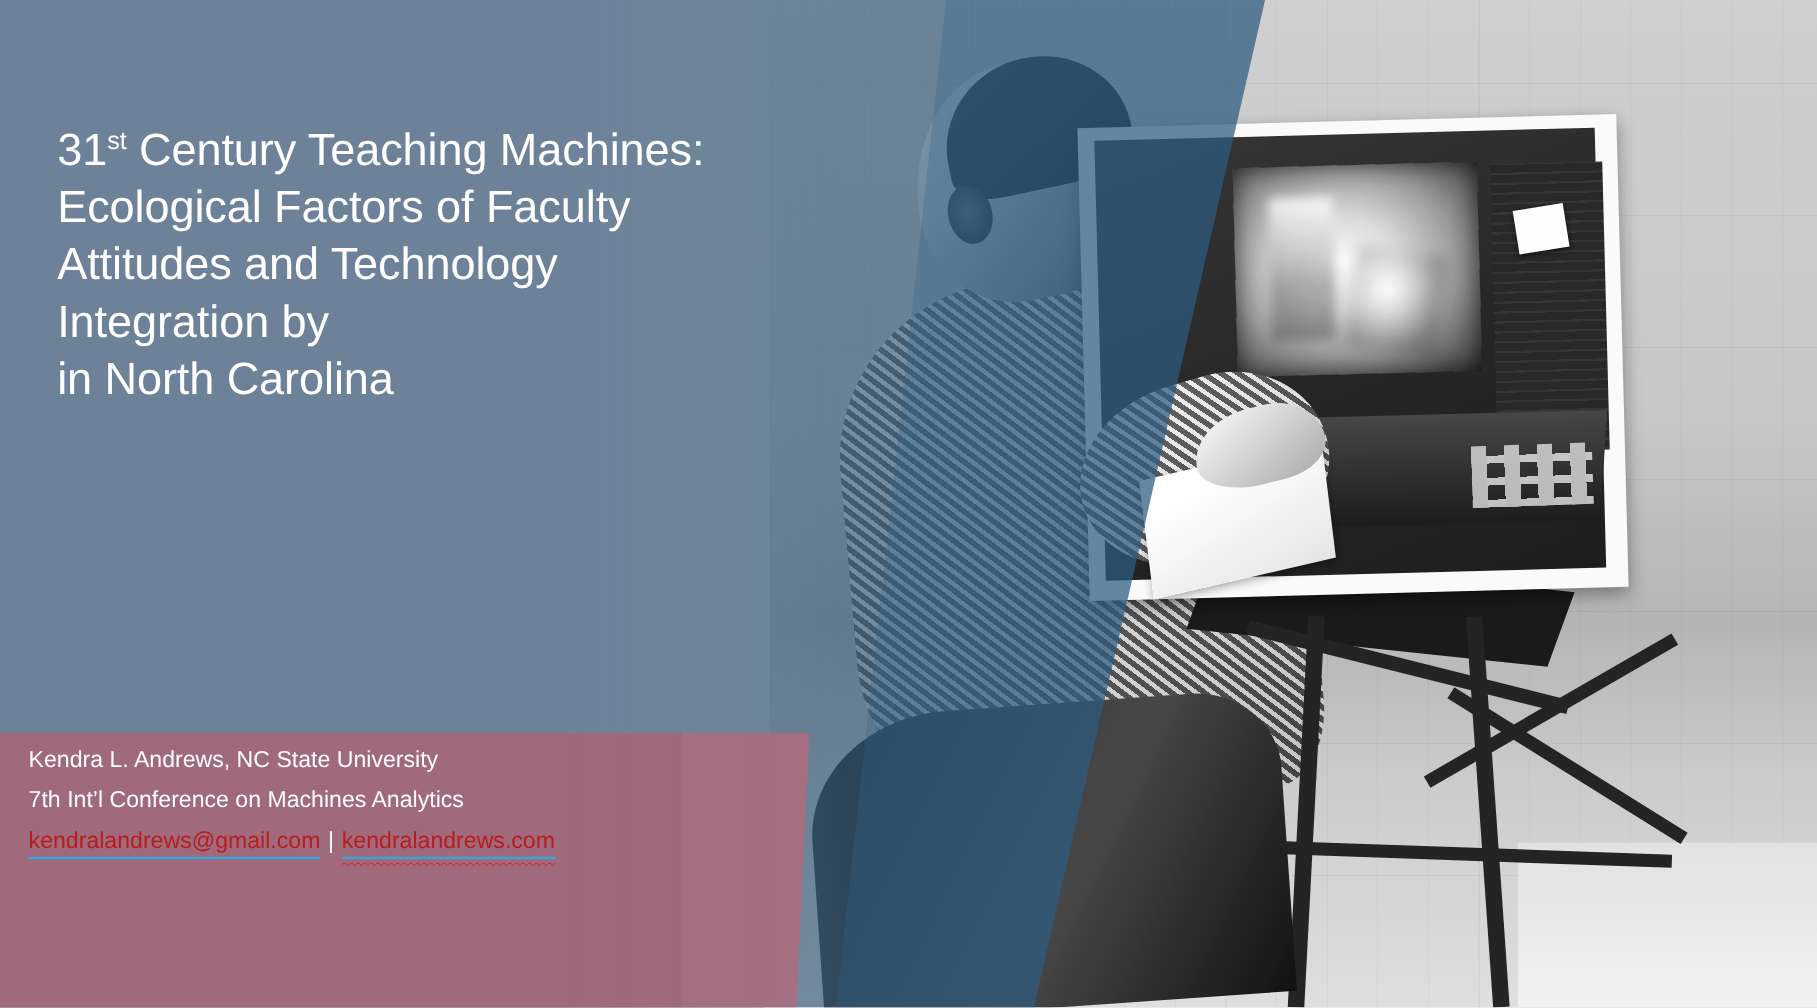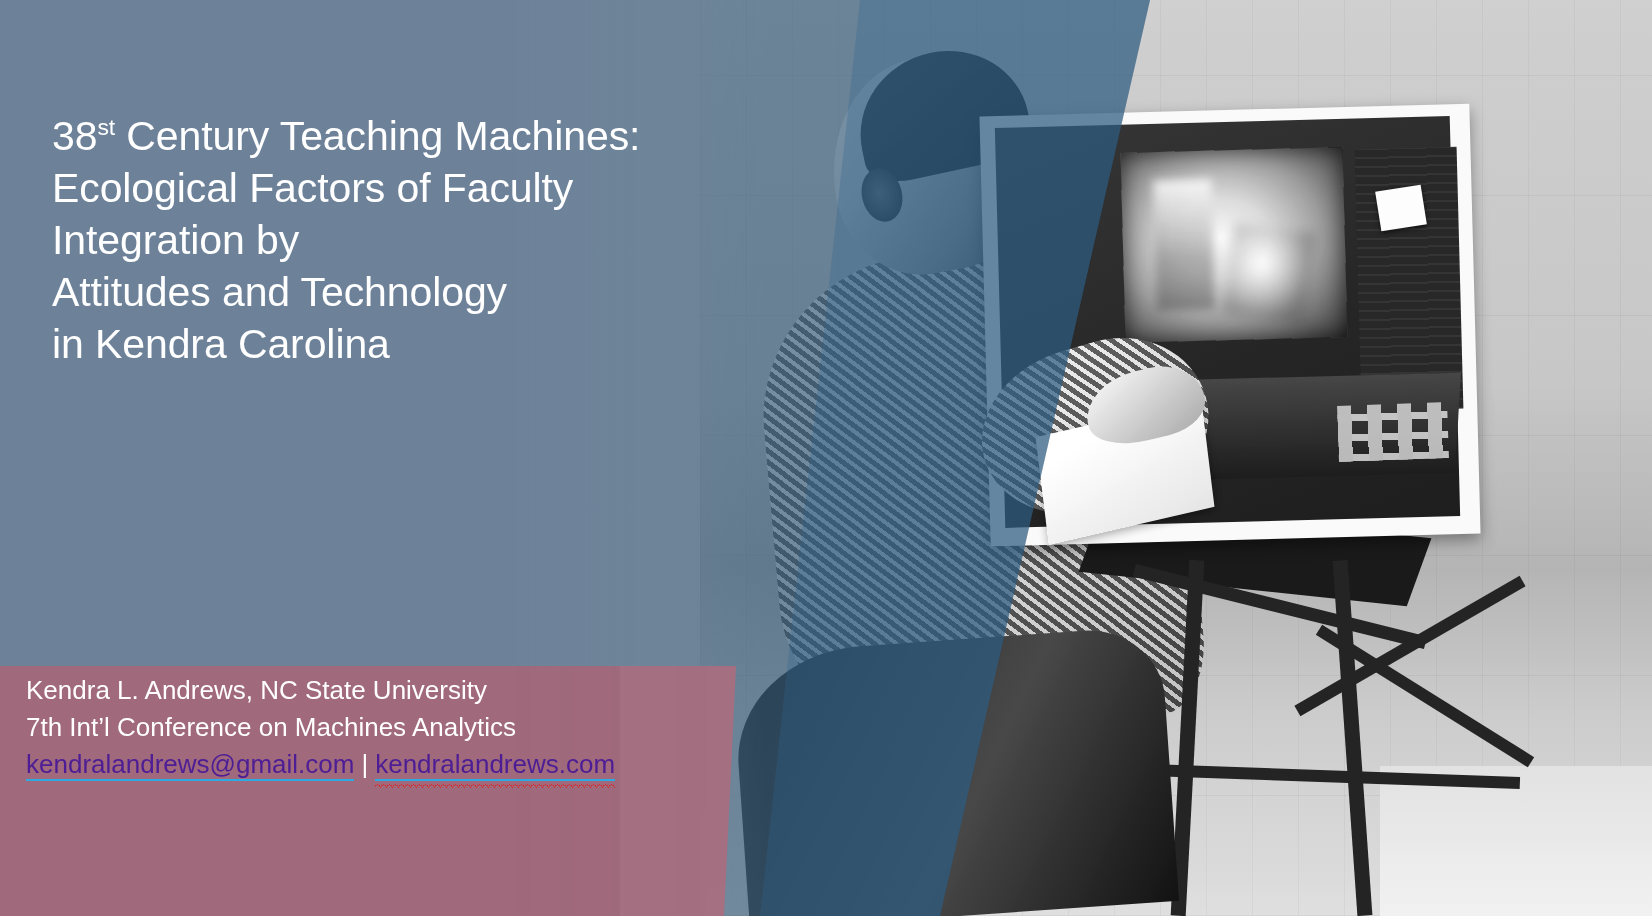--- a/index.html
+++ b/index.html
@@ -300,28 +300,28 @@
     clip-path: polygon(0 0, 116px 0, 104px 250px, 0 250px);
     pointer-events: none;
   }
 
   .credit-block {
     position: absolute;
     left: 26px;
     top: 672px;
     width: 700px;
     color: #ffffff;
-    font-size: 26px;
+    font-size: 21px;
     line-height: 37px;
     font-weight: 400;
   }
   .credit-line { white-space: nowrap; }
 
   .link {
-    color: #4c1d95;
+    color: #b91c1c;
     text-decoration: none;
     position: relative;
     display: inline-block;
   }
   .link::after {
     content: "";
     position: absolute;
     left: 0; right: 0;
     bottom: 2px;
     height: 2px;
@@ -385,25 +385,25 @@
     <div class="photo-grade"></div>
   </div>
 
   <div class="diag-overlay"></div>
   <div class="diag-overlay-2"></div>
 
   <div class="title-panel"></div>
   <div class="title-panel-feather"></div>
 
   <div class="title-block">
-    <div class="title-line"><span>38</span><sup>st</sup><span> Century Teaching Machines:</span></div>
+    <div class="title-line"><span>31</span><sup>st</sup><span> Century Teaching Machines:</span></div>
     <div class="title-line">Ecological Factors of Faculty</div>
+    <div class="title-line">Attitudes and Technology</div>
     <div class="title-line">Integration by</div>
-    <div class="title-line">Attitudes and Technology</div>
-    <div class="title-line">in Kendra Carolina</div>
+    <div class="title-line">in North Carolina</div>
   </div>
 
   <div class="credit-band"></div>
   <div class="credit-band-shade"></div>
 
   <div class="credit-block">
     <div class="credit-line">Kendra L. Andrews, NC State University</div>
     <div class="credit-line">7th Int’l Conference on Machines Analytics</div>
     <div class="credit-line"><span class="link">kendralandrews@gmail.com</span><span class="link-sep">|</span><span class="link squiggle">kendralandrews.com</span></div>
   </div>

